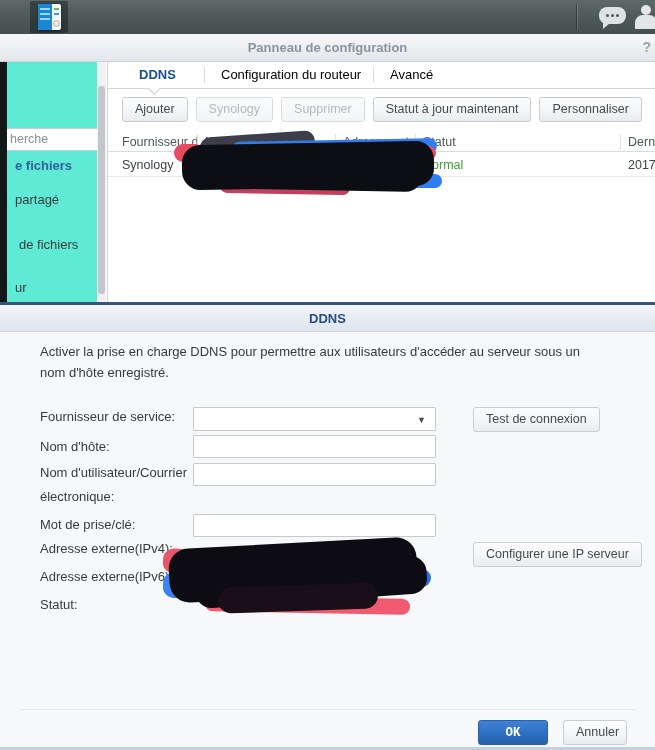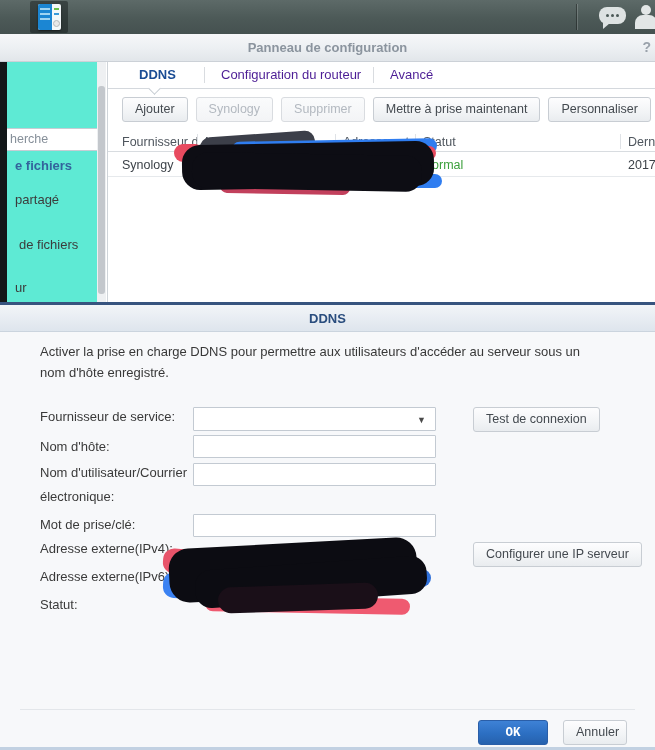--- a/index.html
+++ b/index.html
@@ -46,21 +46,21 @@
     border:1px solid #c6cdd4; border-radius:2px; font-size:12.5px; color:#868f99; line-height:21px; padding-left:16px; }
   .side-item { position:absolute; font-size:13px; color:#3c3c3c; white-space:nowrap; }
   .side-item.cat { font-weight:bold; color:#33639c; }
   .side-scroll-track { position:absolute; left:97px; top:62px; width:9px; height:240px; background:#eef0f2; }
   .side-scroll-thumb { position:absolute; left:98px; top:86px; width:7px; height:208px; background:#c3c7cc; border-radius:3px; }
   .side-divider { position:absolute; left:107px; top:62px; width:1px; height:240px; background:#cfd4d9; }
 
   
   .tabbar { position:absolute; left:108px; top:62px; right:0; height:26px; background:#fff; }
   .tabbar-line { position:absolute; left:108px; right:0; top:88px; height:1px; background:#d4d8dd; }
-  .tab { position:absolute; top:0; height:26px; line-height:26px; padding:0 17px; font-size:13px; color:#4c1d95; }
+  .tab { position:absolute; top:0; height:26px; line-height:26px; padding:0 17px; font-size:13px; color:#000000; }
   .tab.active { font-weight:bold; color:#1a4c94; }
   .tab-sep { position:absolute; top:5px; width:1px; height:16px; background:#d9dce0; }
   .tab-notch { position:absolute; left:150px; top:84px; width:9px; height:9px; background:#fff;
     border-right:1px solid #c5cbd2; border-bottom:1px solid #c5cbd2; transform:rotate(45deg); z-index:3; }
 
   
   .toolbar { position:absolute; left:122px; top:97px; display:flex; gap:8px; }
   .btn { height:25px; line-height:23px; padding:0 12px; font-size:12.5px; color:#444a50;
     background:linear-gradient(180deg,#fdfdfe 0%,#f2f4f6 60%,#e9ecef 100%);
     border:1px solid #c8cdd3; border-radius:3px; white-space:nowrap;
@@ -155,21 +155,21 @@
   <div class="tab-sep" style="left:265px;"></div>
   <div class="tab" style="left:265px;">Avancé</div>
 </div>
 <div class="tabbar-line"></div>
 <div class="tab-notch"></div>
 
 <div class="toolbar">
   <button class="btn">Ajouter</button>
   <button class="btn disabled">Synology</button>
   <button class="btn disabled">Supprimer</button>
-  <button class="btn">Mettre à prise maintenant</button>
+  <button class="btn">Statut à jour maintenant</button>
   <button class="btn">Personnaliser</button>
 </div>
 
 <div class="thead">
   <div class="th" style="left:14px;">Fournisseur d...</div>
   <div class="th-sep" style="left:89px;"></div>
   <div class="th" style="left:97px;">Nom d'hôte</div>
   <div class="th-sep" style="left:227px;"></div>
   <div class="th" style="left:235px;">Adresse ext..</div>
   <div class="th-sep" style="left:307px;"></div>

